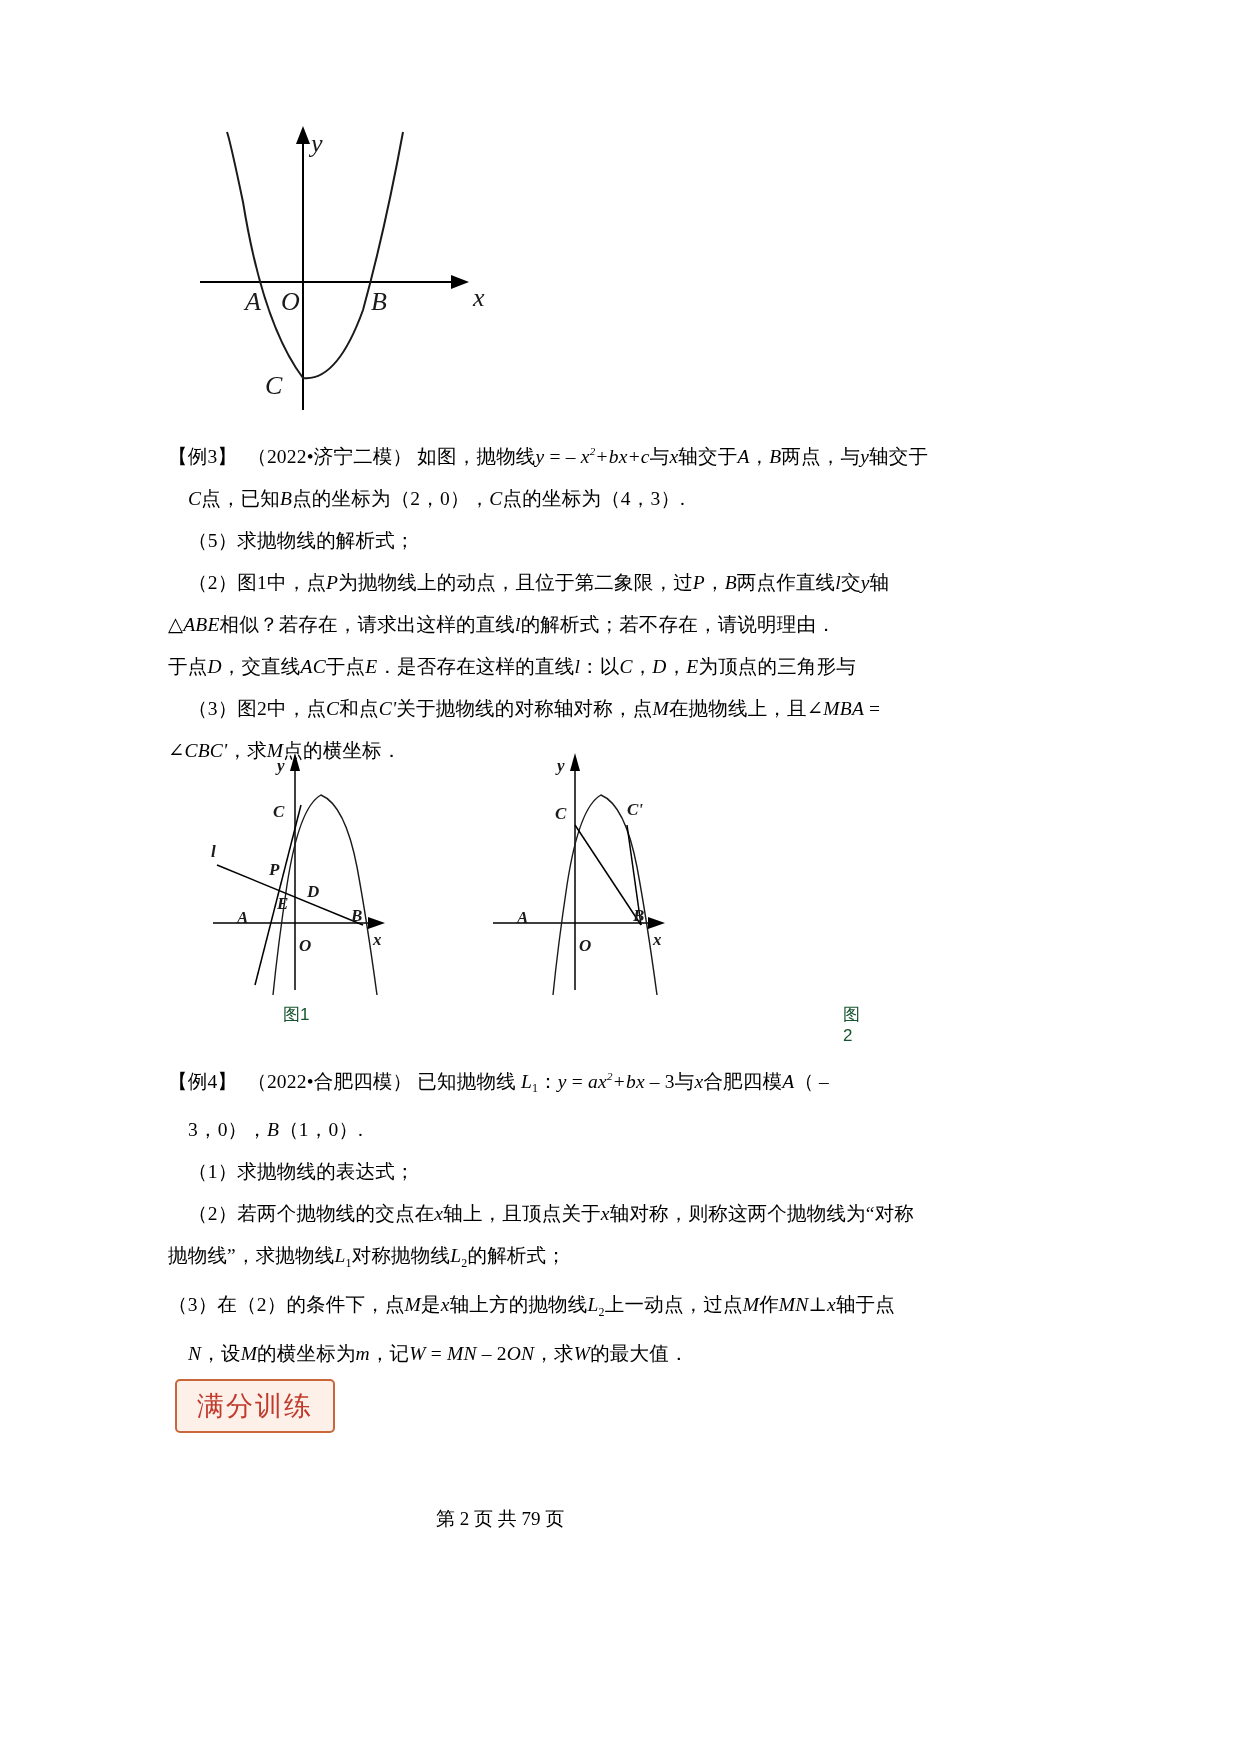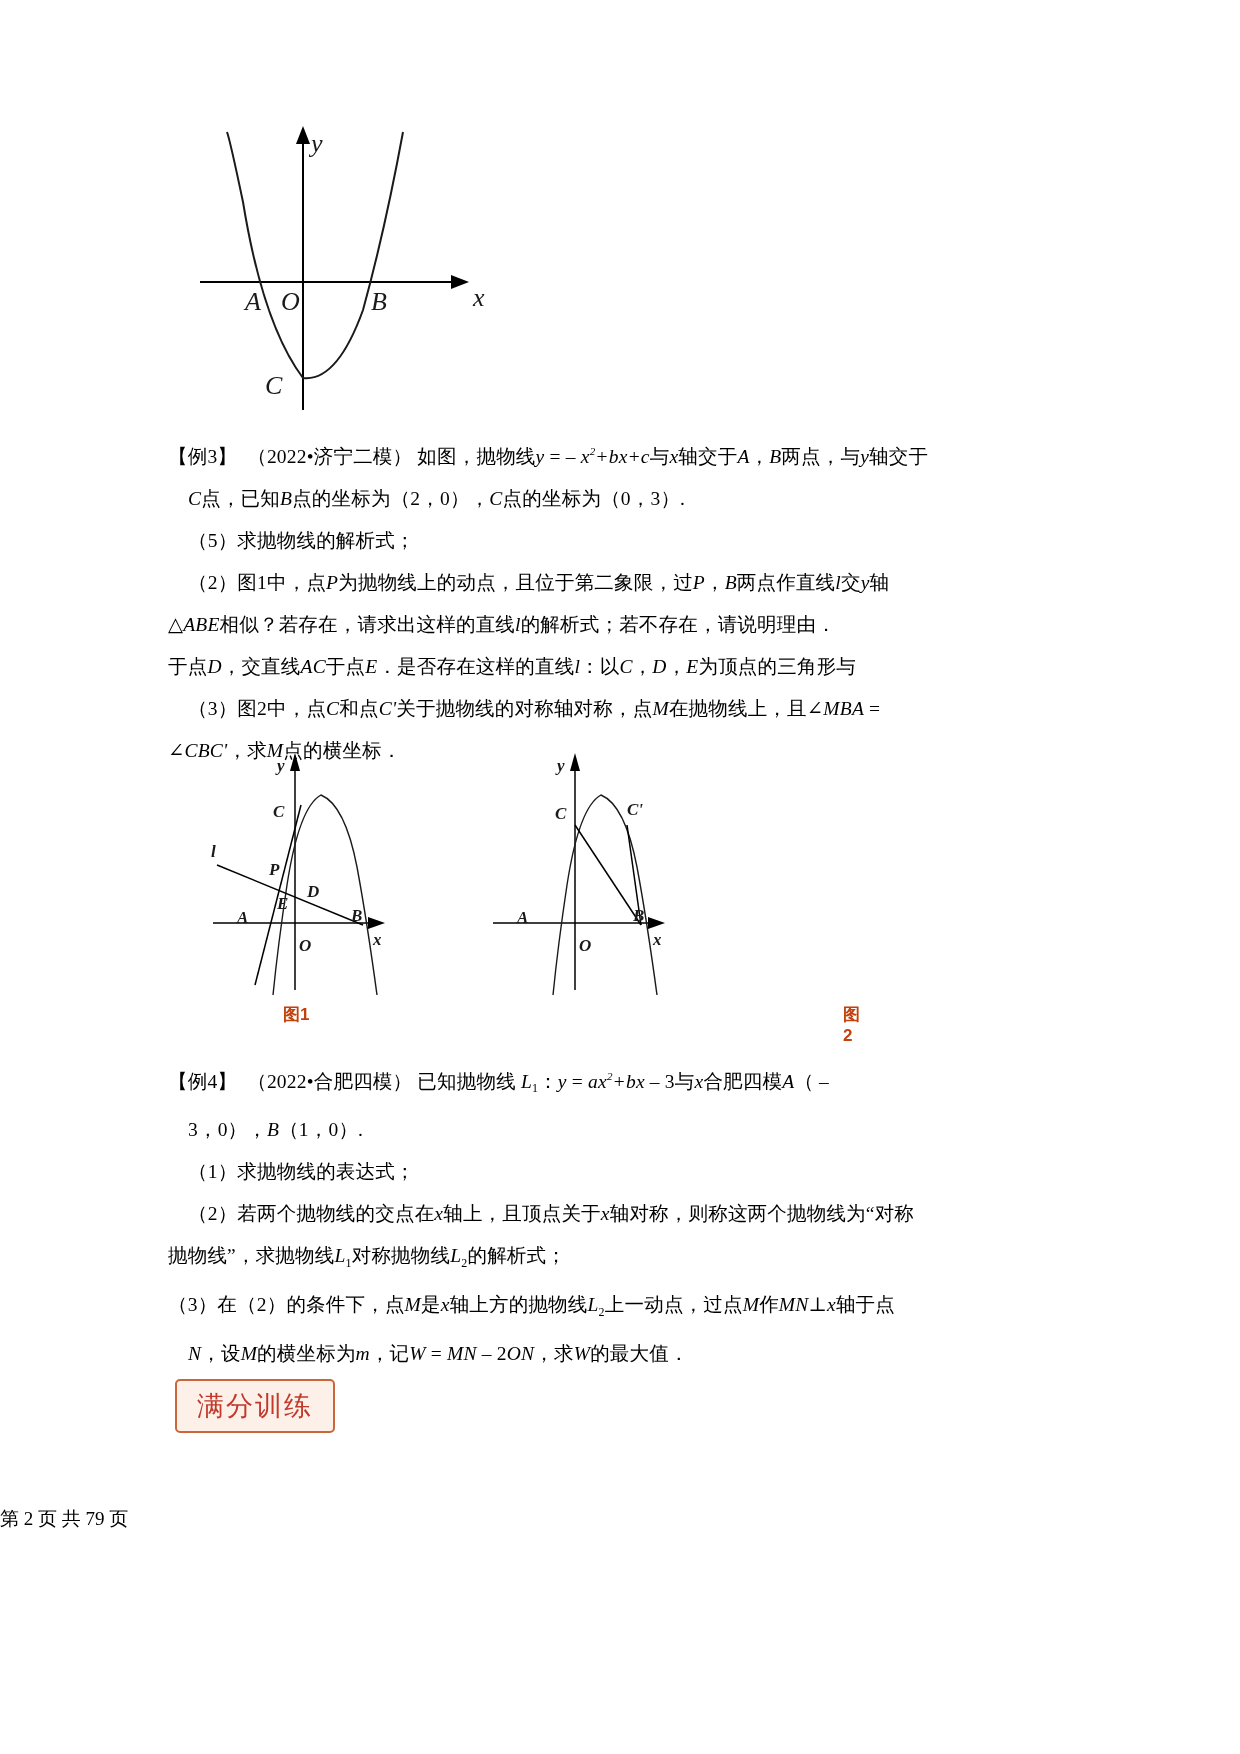--- a/index.html
+++ b/index.html
@@ -72,23 +72,23 @@
     top: 745px;
     width: 620px;
     height: 290px;
   }
   .fig-box { position: absolute; top: 0; }
   .fig1 { left: 10px; }
   .fig2 { left: 290px; }
   .fig-caption {
     position: absolute;
     font-size: 17px;
-    font-weight: bold;
+    font-weight: normal;
     font-family: "Liberation Sans", sans-serif;
-    color: #c2410c;
+    color: #14532d;
   }
   .cap1 { left: 88px; top: 258px; }
   .cap2 { left: 368px; top: 258px; }
 
   
   .banner {
     position: absolute;
     left: 175px;
     top: 1379px;
     width: 160px;
@@ -108,20 +108,21 @@
     font-family: "Liberation Sans", sans-serif;
     letter-spacing: 2px;
   }
 
   
   .footer {
     position: absolute;
     left: 0;
     top: 1506px;
     width: 1000px;
+    text-align: center;
     font-size: 19px;
     font-family: "Liberation Serif", serif;
   }
 
   svg { display: block; overflow: visible; }
   .curve { fill: none; stroke: #1a1a1a; stroke-width: 2; }
   .curve-thin { fill: none; stroke: #1a1a1a; stroke-width: 1.4; }
   .axis { stroke: #000; stroke-width: 2; fill: none; }
   .axis-thin { stroke: #000; stroke-width: 1.5; fill: none; }
   .lbl {
@@ -153,21 +154,21 @@
       <text class="lbl lbl-big" x="80" y="284">C</text>
       <text class="lbl lbl-big" x="288" y="196">x</text>
       <text class="lbl lbl-big" x="126" y="42">y</text>
     </svg>
   </div>
 
   <div class="content">
 
     <p class="para"><span>【例3】</span>&nbsp;&nbsp;<span>（2022•济宁二模）</span>&nbsp;<span>如图，抛物线</span><i class="mv">y</i><span> = </span><span>– </span><i class="mv">x</i><sup class="exp">2</sup><i class="mv">+bx+c</i><span>与</span><i class="mv">x</i><span>轴交于</span><i class="mv">A</i><span>，</span><i class="mv">B</i><span>两点，与</span><i class="mv">y</i><span>轴交于</span></p>
 
-    <p class="para sub-para"><i class="mv">C</i><span>点，已知</span><i class="mv">B</i><span>点的坐标为（2，0），</span><i class="mv">C</i><span>点的坐标为（0，3）.</span></p>
+    <p class="para sub-para"><i class="mv">C</i><span>点，已知</span><i class="mv">B</i><span>点的坐标为（2，0），</span><i class="mv">C</i><span>点的坐标为（4，3）.</span></p>
 
     <p class="para sub-para">（5）求抛物线的解析式；</p>
 
     <p class="para sub-para"><span>（2）图1中，点</span><i class="mv">P</i><span>为抛物线上的动点，且位于第二象限，过</span><i class="mv">P</i><span>，</span><i class="mv">B</i><span>两点作直线</span><i class="mv">l</i><span>交</span><i class="mv">y</i><span>轴</span></p>
 
     <p class="para"><span class="tri">△</span><i class="mv">ABE</i><span>相似？若存在，请求出这样的直线</span><i class="mv">l</i><span>的解析式；若不存在，请说明理由．</span></p>
 
     <p class="para"><span>于点</span><i class="mv">D</i><span>，交直线</span><i class="mv">AC</i><span>于点</span><i class="mv">E</i><span>．是否存在这样的直线</span><i class="mv">l</i><span>：以</span><i class="mv">C</i><span>，</span><i class="mv">D</i><span>，</span><i class="mv">E</i><span>为顶点的三角形与</span></p>
 
     <p class="para sub-para"><span>（3）图2中，点</span><i class="mv">C</i><span>和点</span><i class="mv">C'</i><span>关于抛物线的对称轴对称，点</span><i class="mv">M</i><span>在抛物线上，且∠</span><i class="mv">MBA</i><span> =</span></p>

